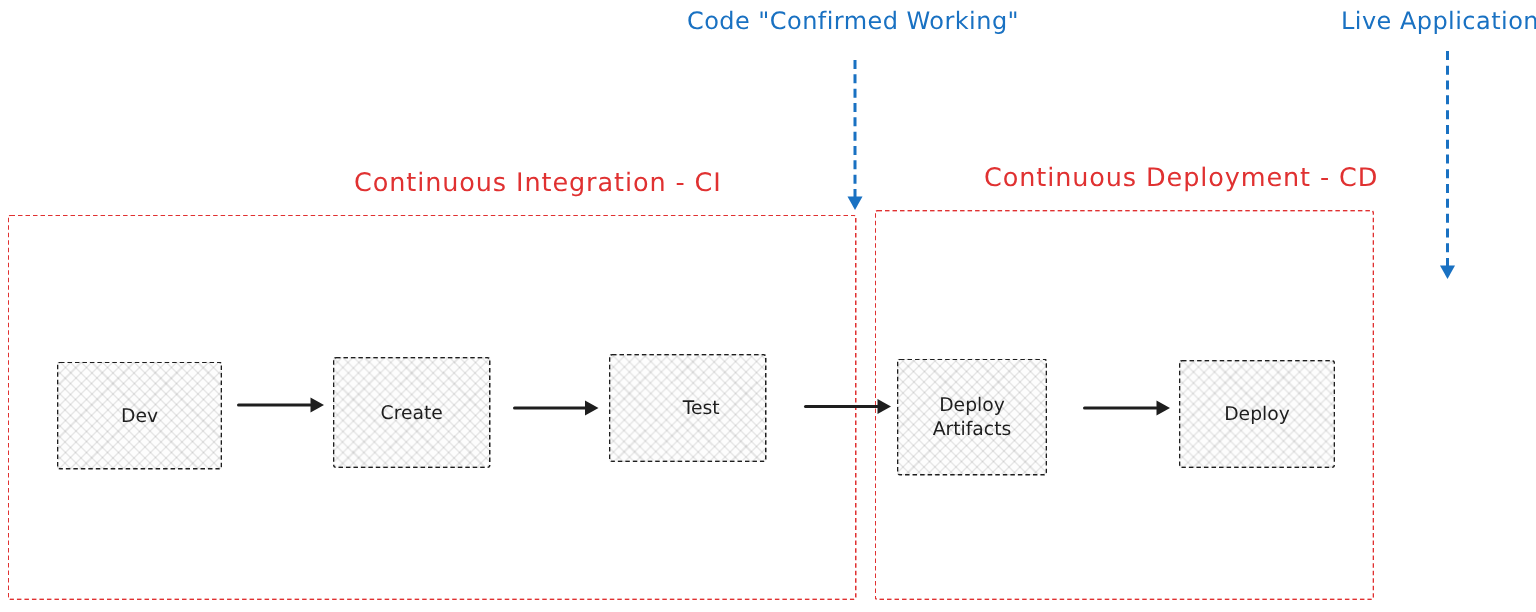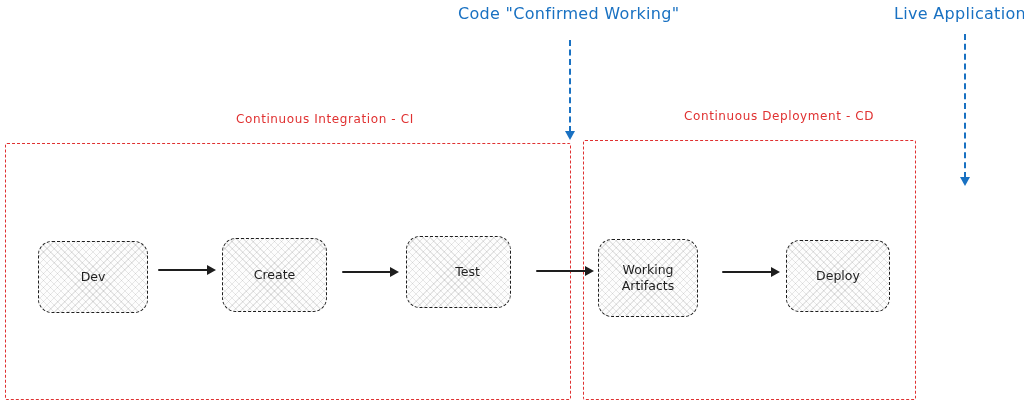--- a/index.html
+++ b/index.html
@@ -41,30 +41,30 @@
   
   .group-box {
     position: absolute;
     border: 1.6px dashed #e03131;
     border-radius: 2px;
     background: transparent;
   }
   .group-label {
     position: absolute;
     color: #e03131;
-    font-size: 12px;
+    font-size: 17px;
     letter-spacing: 0.6px;
     white-space: nowrap;
   }
 
   
   .node {
     position: absolute;
     border: 1.6px dashed #1e1e1e;
-    border-radius: 14px;
+    border-radius: 2px;
     display: flex;
     align-items: center;
     justify-content: center;
     text-align: center;
     font-size: 12.5px;
     line-height: 1.3;
     color: #1e1e1e;
     background-color: #fdfdfd;
     background-image:
       repeating-linear-gradient(45deg, rgba(30,30,30,0.10) 0 1px, transparent 1px 5px),
@@ -98,38 +98,38 @@
 <div class="abs blue-label" style="left:894px; top:4px;">Live Application</div>
 
 <div class="varrow" style="left:569px; top:40px; height:92px;"></div>
 
 <div class="varrow" style="left:964px; top:34px; height:144px;"></div>
 
 <div class="group-label" style="left:236px; top:112px;">Continuous Integration - CI</div>
 
 <div class="group-box" style="left:5px; top:143px; width:564px; height:255px;"></div>
 
-<div class="group-label" style="left:684px; top:109px;">Continuous Deployment - CD</div>
+<div class="group-label" style="left:656px; top:109px;">Continuous Deployment - CD</div>
 
 <div class="group-box" style="left:583px; top:140px; width:331px; height:258px;"></div>
 
 <div class="node" style="left:38px; top:241px; width:110px; height:72px;">
   <span>Dev</span>
 </div>
 
 <div class="node" style="left:222px; top:238px; width:105px; height:74px;">
   <span>Create</span>
 </div>
 
 <div class="node" style="left:406px; top:236px; width:105px; height:72px;padding-left:24px;">
   <span>Test</span>
 </div>
 
 <div class="node" style="left:598px; top:239px; width:100px; height:78px;">
-  <span>Working Artifacts</span>
+  <span>Deploy Artifacts</span>
 </div>
 
 <div class="node" style="left:786px; top:240px; width:104px; height:72px;text-align:center;">
   <span>Deploy</span>
 </div>
 
 <div class="harrow" style="left:158px; top:269px; width:50px;"></div>
 
 <div class="harrow" style="left:342px; top:271px; width:49px;"></div>
 

